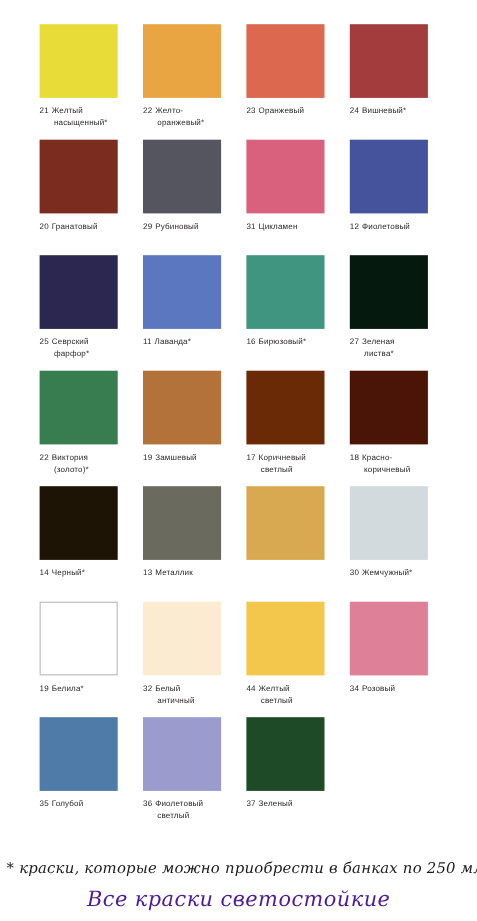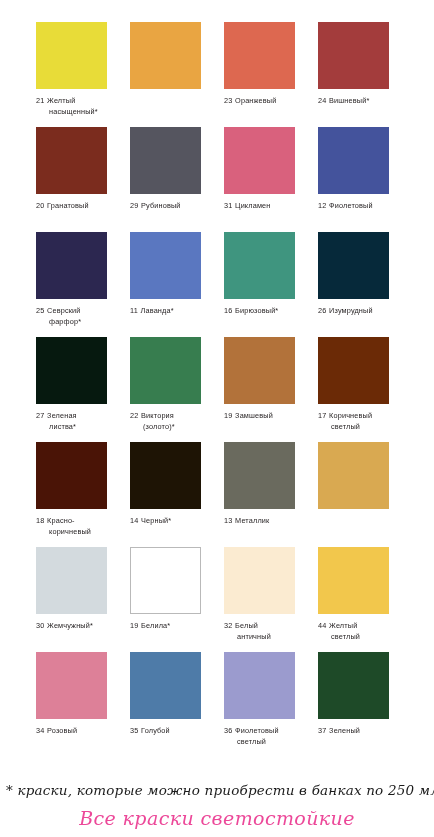--- a/index.html
+++ b/index.html
@@ -70,39 +70,40 @@
     letter-spacing: 0.2px;
     color: #1b1b1b;
     padding-left: 6px;
     white-space: nowrap;
   }
   .footer-line2 {
     font-family: "DejaVu Serif", serif;
     font-style: italic;
     font-size: 19px;
     letter-spacing: 0.4px;
-    color: #ec4899;
+    color: #4c1d95;
     margin-top: 9px;
     white-space: nowrap;
   }
 </style>
 </head>
 <body>
 
 <div class="sheet">
 
   <div class="grid">
 
     <div class="cell">
       <div class="swatch" style="background:#E8DC38"></div>
       <div class="caption"><span>21 Желтый</span><span class="l2">насыщенный*</span></div>
     </div>
 
     <div class="cell">
       <div class="swatch" style="background:#E9A542"></div>
+      <div class="caption"><span>22 Желто-</span><span class="l2">оранжевый*</span></div>
     </div>
 
     <div class="cell">
       <div class="swatch" style="background:#DD6850"></div>
       <div class="caption"><span>23 Оранжевый</span></div>
     </div>
 
     <div class="cell">
       <div class="swatch" style="background:#A33C3C"></div>
       <div class="caption"><span>24 Вишневый*</span></div>
@@ -136,24 +137,20 @@
     <div class="cell">
       <div class="swatch" style="background:#5A77C0"></div>
       <div class="caption"><span>11 Лаванда*</span></div>
     </div>
 
     <div class="cell">
       <div class="swatch" style="background:#3F957F"></div>
       <div class="caption"><span>16 Бирюзовый*</span></div>
     </div>
 
-    <div class="cell">
-      <div class="swatch" style="background:#06293A"></div>
-      <div class="caption"><span>26 Изумрудный</span></div>
-    </div>
 
     <div class="cell">
       <div class="swatch" style="background:#06190F"></div>
       <div class="caption"><span>27 Зеленая</span><span class="l2">листва*</span></div>
     </div>
 
     <div class="cell">
       <div class="swatch" style="background:#377D4F"></div>
       <div class="caption"><span>22 Виктория</span><span class="l2">(золото)*</span></div>
     </div>

